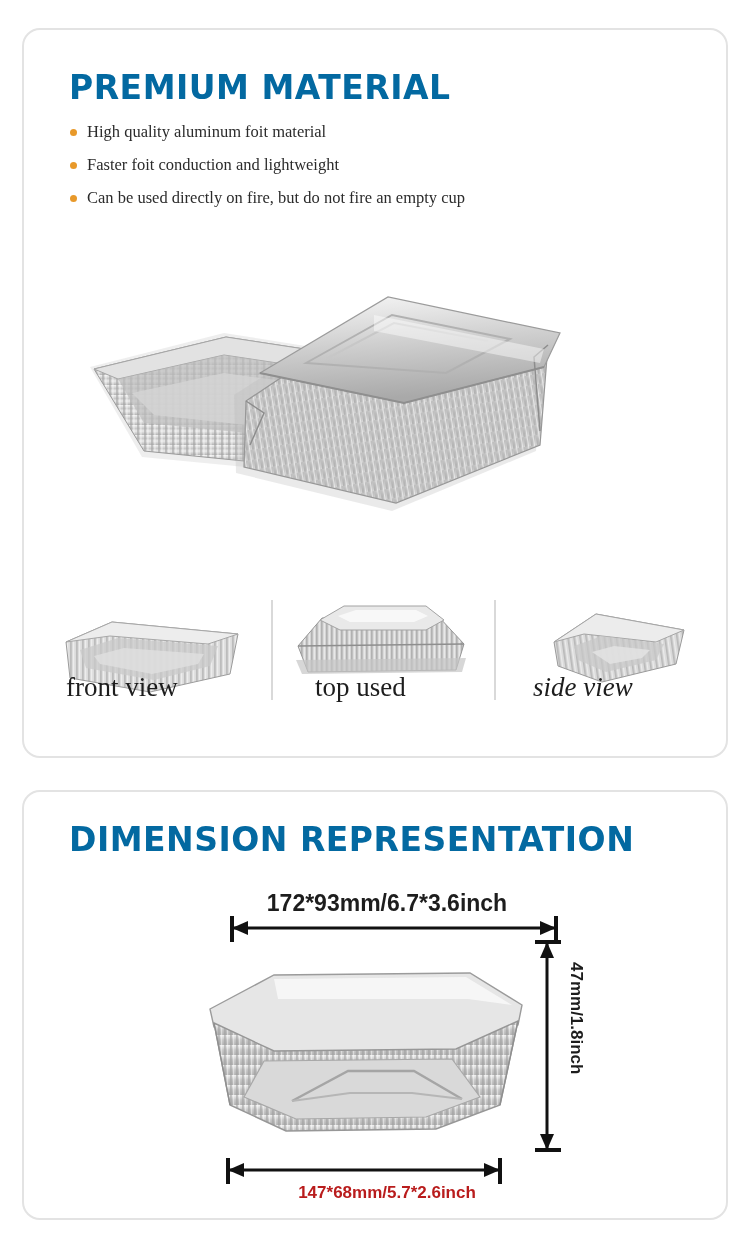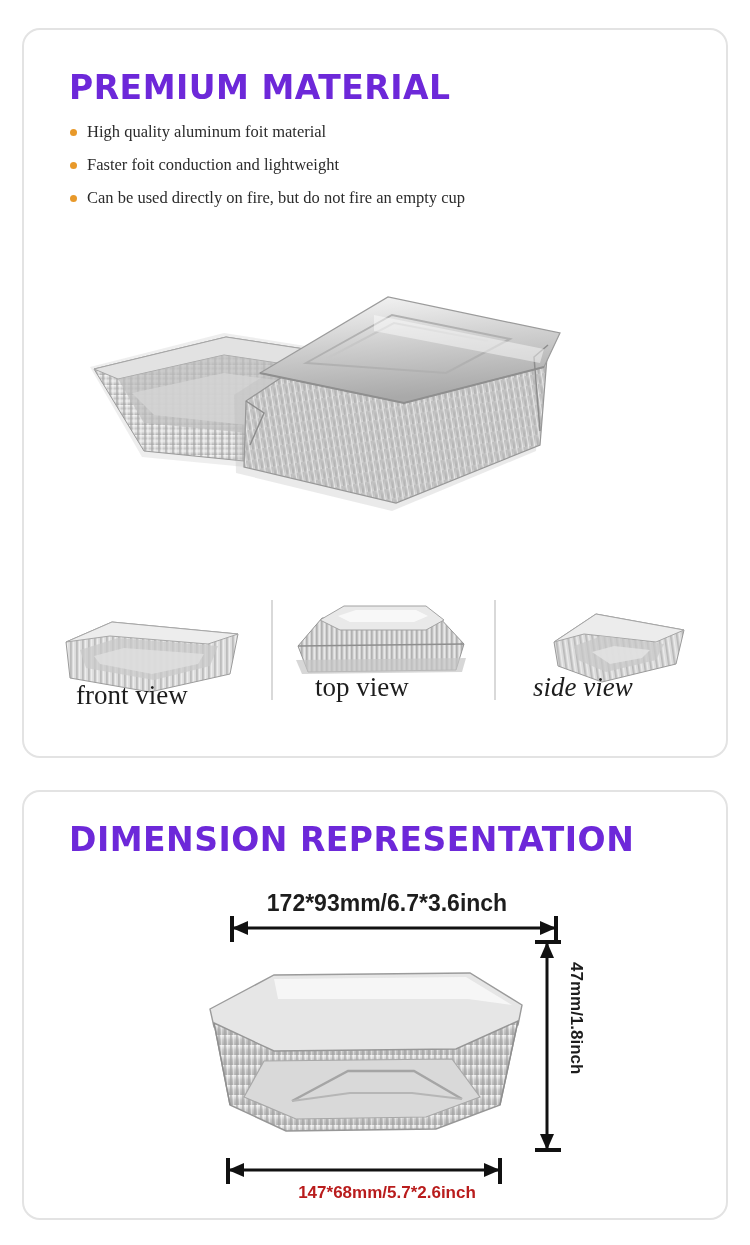--- a/index.html
+++ b/index.html
@@ -38,21 +38,21 @@
     top: 790px;
     height: 430px;
   }
 
   .section-title {
     position: absolute;
     left: 45px;
     font-size: 33px;
     font-weight: bold;
     letter-spacing: 0.5px;
-    color: #6d28d9;
+    color: #0369a1;
     font-family: "DejaVu Sans", sans-serif;
     white-space: nowrap;
   }
   #premium-title { top: 38px; }
   #dimension-title { top: 28px; }
 
   
   .bullets {
     position: absolute;
     left: 46px;
@@ -94,21 +94,21 @@
     top: 0;
   }
   .view-label {
     position: absolute;
     top: 672px;
     font-size: 27px;
     color: #1d1d1d;
     font-family: "Liberation Serif", serif;
     white-space: nowrap;
   }
-  #label-front { left: 76px; margin-top: 8px; }
+  #label-front { left: 66px; }
   #label-top { left: 315px; }
   #label-side { left: 533px; font-style: italic; }
 
   .divider {
     position: absolute;
     width: 2px;
     background: #d9d9d9;
   }
   #div-1 { left: 247px; top: 570px; height: 100px; }
   #div-2 { left: 470px; top: 570px; height: 100px; }
@@ -299,21 +299,21 @@
         <path d="M10 40 L52 12 L140 28 L132 62 L58 80 L14 64 Z" fill="url(#ribsV)" stroke="#9a9a9a" stroke-width="1"></path>
         <path d="M10 40 L52 12 L140 28 L112 40 L40 32 Z" fill="#ececec" stroke="#a6a6a6" stroke-width="1"></path>
         <path d="M30 44 L58 34 L120 42 L112 58 L62 70 L34 58 Z" fill="#c8c8c8" opacity="0.75"></path>
         <path d="M48 50 L70 44 L106 48 L98 56 L66 62 Z" fill="#e3e3e3" opacity="0.85"></path>
       </svg>
     </div>
 
   </div>
 
   <div class="view-label" id="label-front">front view</div>
-  <div class="view-label" id="label-top">top view</div>
+  <div class="view-label" id="label-top">top used</div>
   <div class="view-label" id="label-side">side view</div>
 
   <div class="panel" id="panel-dimension">
     <div class="section-title" id="dimension-title">DIMENSION REPRESENTATION</div>
   </div>
 
   <svg id="dim-arrows" viewBox="0 0 750 430" xmlns="http://www.w3.org/2000/svg">
 
     <line x1="232" y1="138" x2="556" y2="138" stroke="#111" stroke-width="3"></line>
     <line x1="232" y1="126" x2="232" y2="152" stroke="#111" stroke-width="4"></line>

